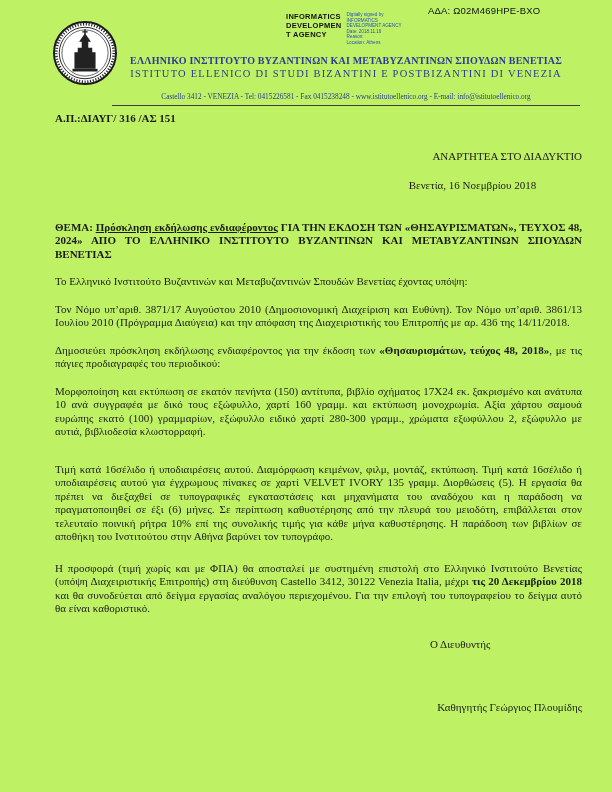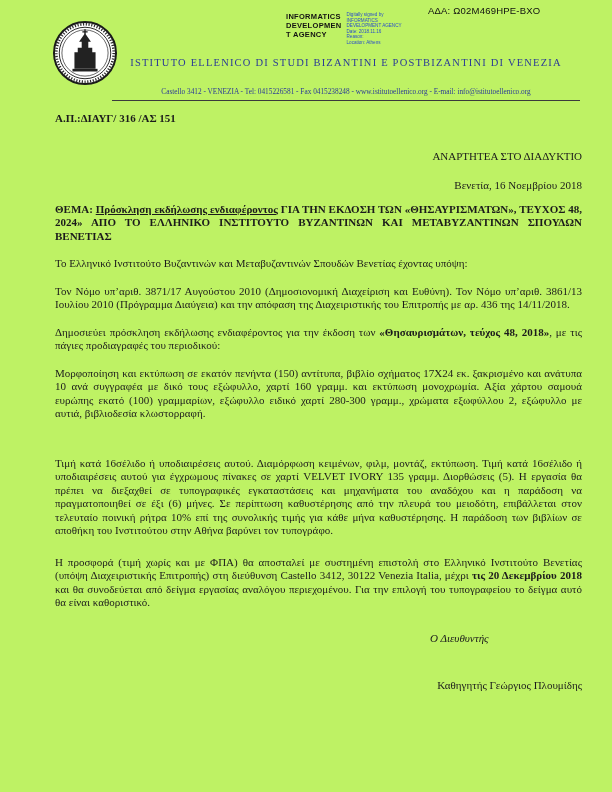--- a/index.html
+++ b/index.html
@@ -13,35 +13,35 @@
   .logo{position:absolute;left:52px;top:20px;width:66px;height:66px;}
 
   .stamp{position:absolute;left:286px;top:12px;display:flex;gap:5px;align-items:flex-start;}
   .stamp-left{font-family:"Liberation Sans",sans-serif;font-weight:bold;
               font-size:7.5px;line-height:9px;color:#121212;letter-spacing:.3px;}
   .stamp-right{font-family:"Liberation Sans",sans-serif;font-size:4.6px;line-height:5.5px;color:#2b50c8;}
 
   .head-text{position:absolute;left:112px;top:55px;width:468px;text-align:center;color:#2b3a97;}
   .gr-name{font-size:10px;font-weight:bold;white-space:nowrap;letter-spacing:.2px;}
   .it-name{font-size:10.5px;font-weight:normal;letter-spacing:1.2px;margin-top:2px;white-space:nowrap;}
-  .contact{font-size:7.3px;margin-top:19px;white-space:nowrap;}
+  .contact{font-size:7.3px;margin-top:13px;white-space:nowrap;}
   .rule{height:1px;background:#3c3c3c;margin-top:4px;}
 
   .content{position:absolute;left:55px;top:112px;width:527px;
            font-size:11px;line-height:13.5px;text-align:justify;}
   .content p{margin:0 0 14px 0;}
   .protocol{font-weight:bold;margin-bottom:24px;}
   .posting{margin-left:275px;margin-bottom:16px;text-align:right;}
-  .dateplace{margin-left:308px;margin-bottom:10px;text-align:right;}
+  .dateplace{margin-left:308px;margin-bottom:28px;text-align:center;}
   .subject{font-weight:bold;margin-bottom:20px;}
   .subject .u{text-decoration:underline;}
-  p.gap-lg{margin-bottom:36px;}
+  p.gap-lg{margin-bottom:24px;}
   p.gap-md{margin-bottom:18px;}
   p.last{margin-bottom:22px;}
-  .sig-title{margin-left:375px;margin-bottom:34px;text-align:left;font-style:italic;}
+  .sig-title{margin-left:375px;margin-bottom:50px;text-align:left;}
   .sig-name{margin-left:300px;text-align:right;}
 </style>
 </head>
 <body>
 
 <div class="page">
 
   <div class="ada">ΑΔΑ: Ω02Μ469ΗΡΕ-ΒΧΟ</div>
 
   <div class="logo">
@@ -66,20 +66,21 @@
       <div>Digitally signed by</div>
       <div>INFORMATICS</div>
       <div>DEVELOPMENT AGENCY</div>
       <div>Date: 2018.11.16</div>
       <div>Reason:</div>
       <div>Location: Athens</div>
     </div>
   </div>
 
   <div class="head-text">
+    <div class="gr-name">ΕΛΛΗΝΙΚΟ ΙΝΣΤΙΤΟΥΤΟ ΒΥΖΑΝΤΙΝΩΝ ΚΑΙ ΜΕΤΑΒΥΖΑΝΤΙΝΩΝ ΣΠΟΥΔΩΝ ΒΕΝΕΤΙΑΣ</div>
     <div class="it-name">ISTITUTO  ELLENICO  DI  STUDI  BIZANTINI  E  POSTBIZANTINI  DI  VENEZIA</div>
     <div class="contact">Castello 3412 - VENEZIA - Tel: 0415226581 - Fax 0415238248 - www.istitutoellenico.org - E-mail: info@istitutoellenico.org</div>
     <div class="rule"></div>
   </div>
 
   <div class="content">
     <div class="protocol">Α.Π.:ΔΙΑΥΓ/ 316 /ΑΣ 151</div>
     <div class="posting">ΑΝΑΡΤΗΤΕΑ ΣΤΟ ΔΙΑΔΥΚΤΙΟ</div>
     <div class="dateplace">Βενετία, 16 Νοεμβρίου 2018</div>
 

